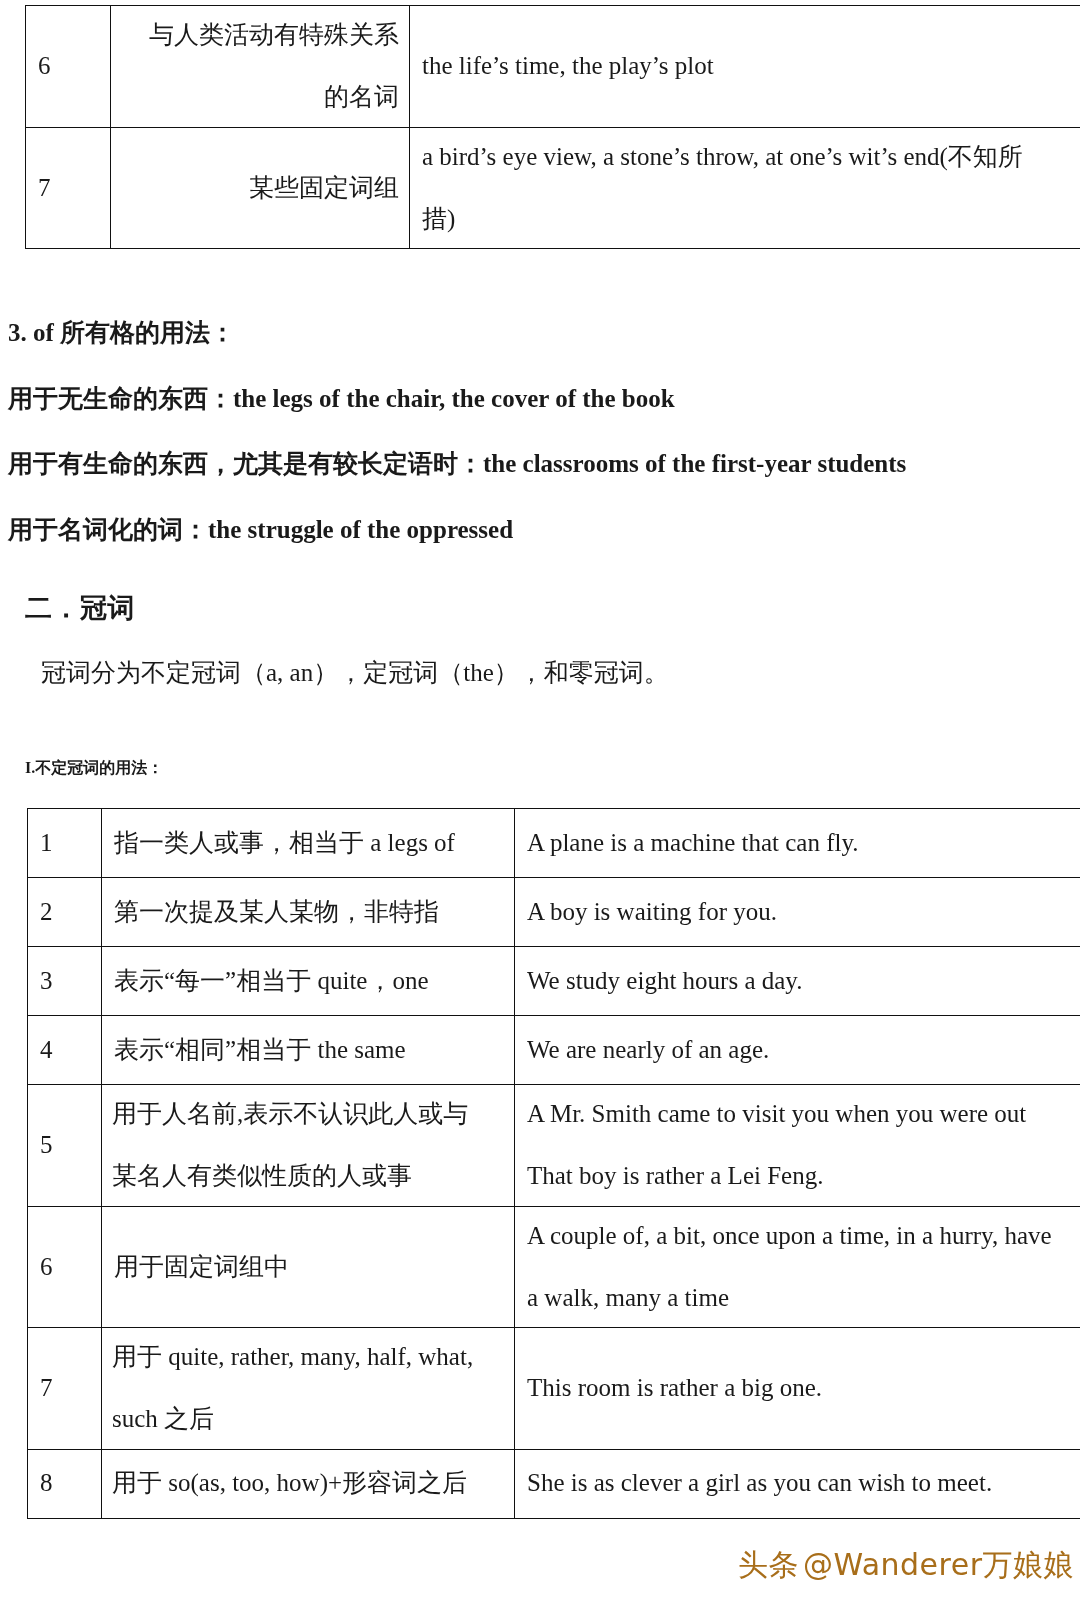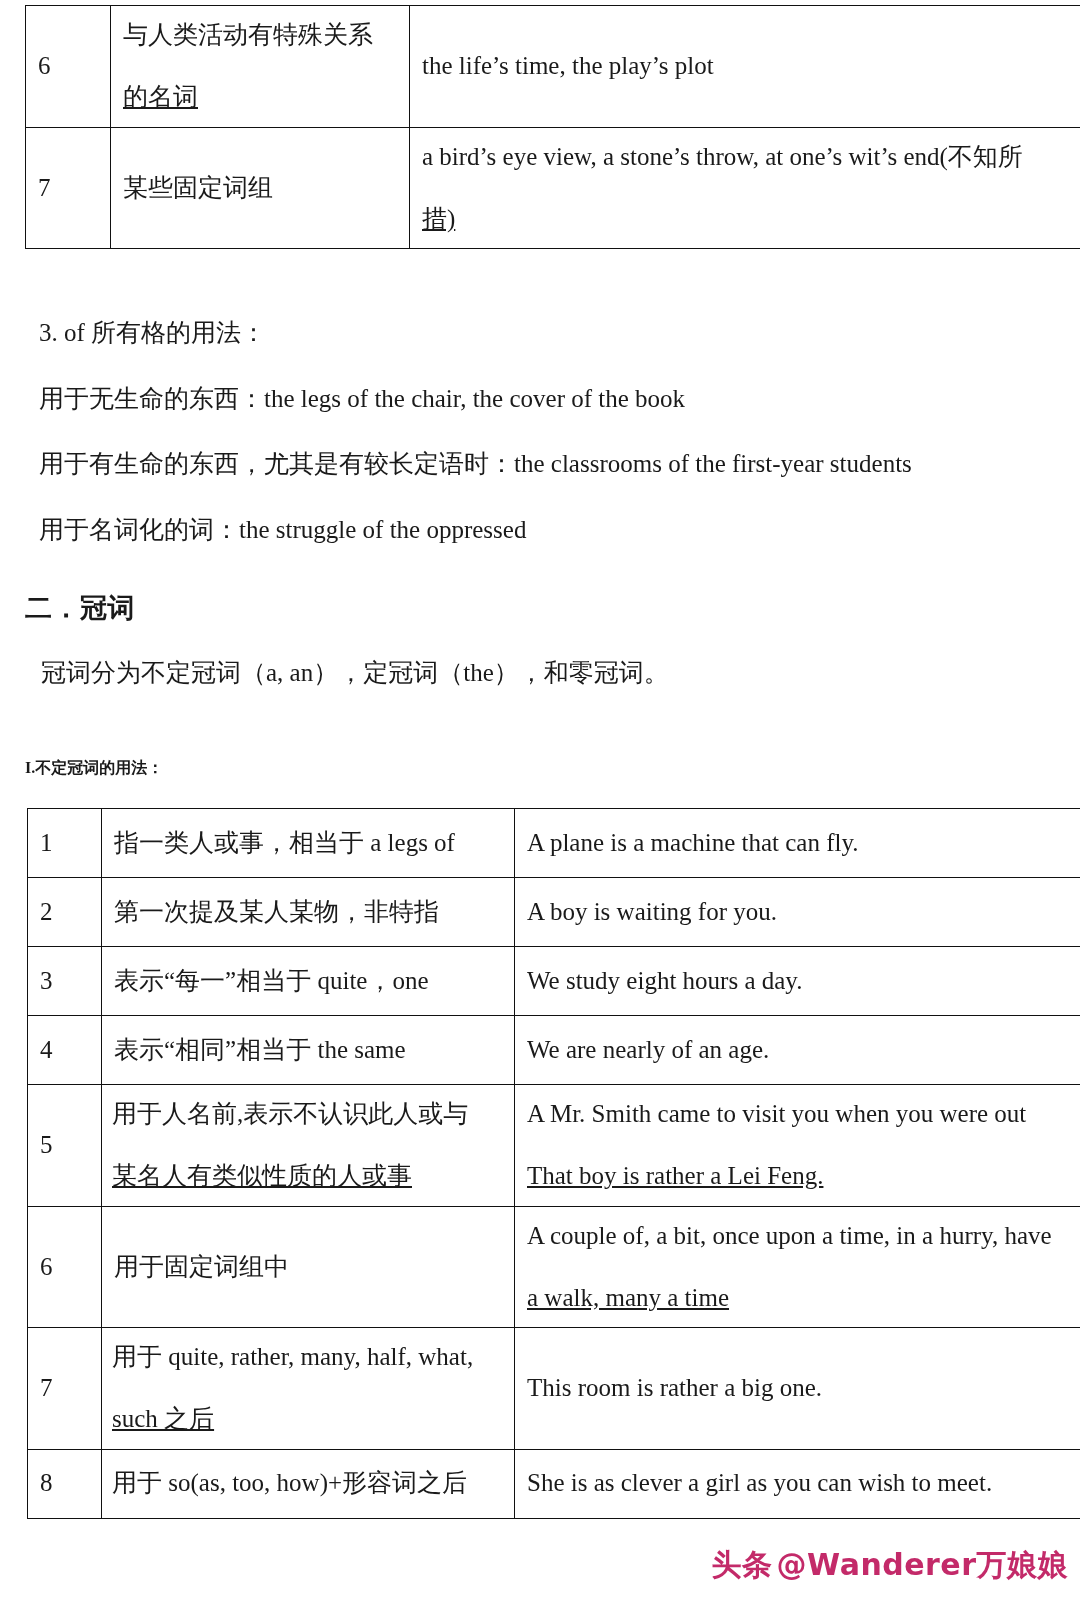--- a/index.html
+++ b/index.html
@@ -43,31 +43,32 @@
   }
 
   
   .table-one {
     position: absolute;
     left: 25px;
     top: 5px;
     width: 1012px;
   }
   .table-one td.c1 { width: 62px; }
-  .table-one td.c2 { width: 276px; }
+  .table-one td.c2 { width: 276px; text-align: right; }
   .table-one td.c3 { width: 674px; }
   .table-one tr.r6 td { height: 108px; }
   .table-one tr.r7 td { height: 104px; }
 
   
   .prose {
     position: absolute;
-    left: 39px;
+    left: 8px;
     top: 305px;
     width: 1010px;
+    font-weight: bold;
   }
   .prose p {
     margin: 0 0 10px 0;
     font-size: 25px;
     line-height: 2.22;
     white-space: nowrap;
   }
 
   .heading-section {
     position: absolute;
@@ -106,31 +107,31 @@
     width: 1010px;
   }
   .table-two td.c1 { width: 51px; text-align: left; padding-left: 12px; }
   .table-two td.c2 { width: 390px; }
   .table-two td.c3 { width: 569px; }
   .table-two tr.single td { height: 56px; }
   .table-two tr.double td { height: 108px; }
   .table-two td.c2.tight { padding-left: 10px; padding-right: 4px; margin-top: 22px; }
 
   .cellline { display: block; }
-  .cellline + .cellline { margin-top: 16px; text-decoration: underline; }
+  .cellline + .cellline { margin-top: 16px; }
 
   
   .watermark {
     position: absolute;
-    right: 12px;
+    right: 6px;
     bottom: 12px;
     font-family: "DejaVu Sans", "Liberation Sans", sans-serif;
     font-size: 30px;
-    font-weight: bold;
-    color: #be185d;
+    font-weight: normal;
+    color: #a16207;
     letter-spacing: 0.5px;
     white-space: nowrap;
     opacity: 0.92;
   }
   .watermark .wm-tt { margin-right: 4px; }
 </style>
 </head>
 <body>
 
 <div class="page">

